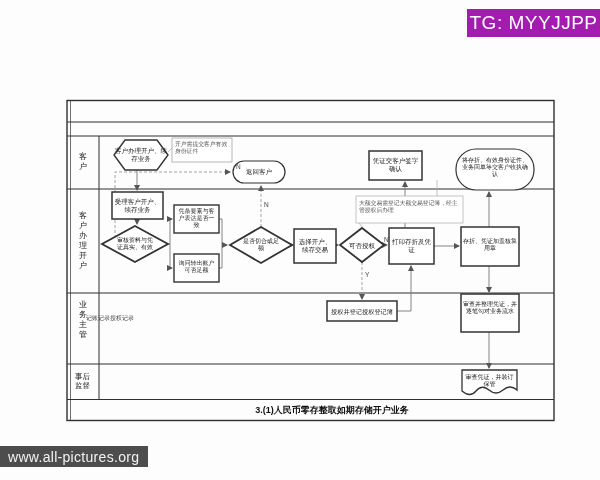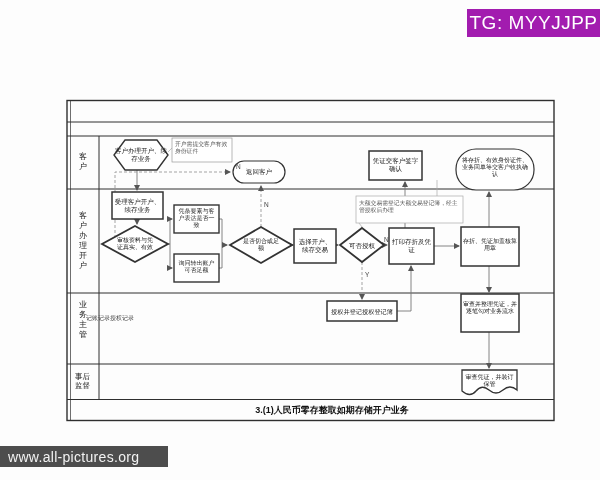--- a/index.html
+++ b/index.html
@@ -16,21 +16,21 @@
   }
   .edge-label{position:absolute;font-size:6.5px;color:#444;line-height:7px;}
   #title{position:absolute;left:71px;top:106px;font-size:9.5px;font-weight:700;color:#111;white-space:nowrap;}
   #caption{position:absolute;left:67px;top:404px;width:530px;text-align:center;font-size:9px;font-weight:700;color:#111;}
   #badge{
     position:absolute;left:467px;top:9px;width:133px;height:28px;background:#a21caf;
     color:#fff;font-size:19px;display:flex;align-items:center;justify-content:center;
     letter-spacing:0.5px;
   }
   #watermark{
-    position:absolute;left:0;top:446px;width:168px;height:21px;background:#4d4d4d;
+    position:absolute;left:0;top:446px;width:148px;height:21px;background:#4d4d4d;
     color:#f2f2f2;font-size:14px;display:flex;align-items:center;padding-left:8px;
     box-sizing:border-box;letter-spacing:0.3px;
   }
 </style>
 </head>
 <body>
 
 <div id="stage">
 
   <svg id="flow-svg" width="600" height="480" viewBox="0 0 600 480">

